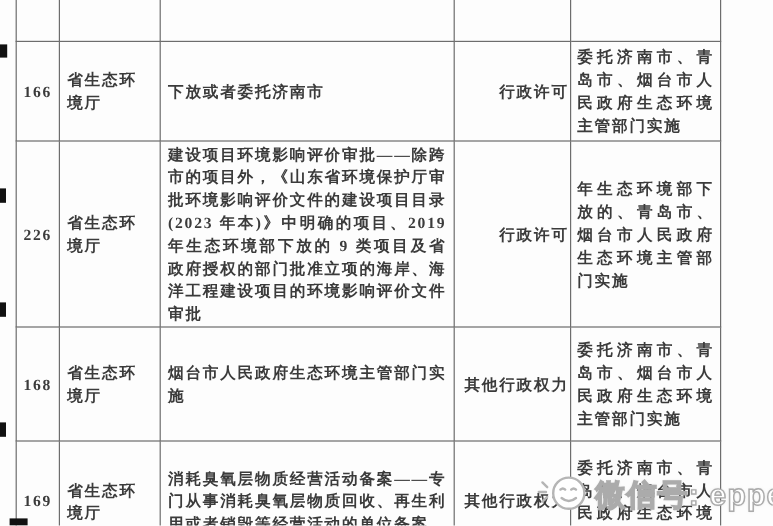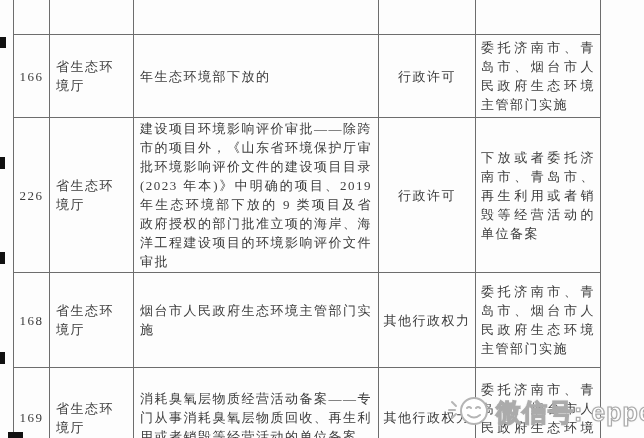--- a/index.html
+++ b/index.html
@@ -17,25 +17,26 @@
     width:587px;
     color:#3b3b3b;
   }
   table.doc td{
     border:1px solid #6d6d6d;
     vertical-align:middle;
     font-size:13px;
     letter-spacing:1.5px;
     line-height:19px;
     overflow:hidden;
+    font-weight:bold;
   }
   td.c-no{text-align:center;letter-spacing:0.5px;margin-left:28px;}
   td.c-dept{padding:17px 6px;line-height:20px;}
   td.c-item{padding:1px 6px;text-align:justify;text-justify:inter-character;}
-  td.c-type{text-align:center;letter-spacing:1px;}
+  td.c-type{text-align:right;letter-spacing:1px;}
   td.c-impl{padding:1px 5px;text-align:justify;text-justify:inter-character;letter-spacing:1px;line-height:18px;}
   tr.r-top td{border-top:none;}
   
   .artifact{position:absolute;background:#111;}
   
   .watermark{
     position:absolute;left:446px;top:392px;width:198px;height:40px;
     display:flex;align-items:center;
     pointer-events:none;
     z-index:5;
@@ -71,31 +72,31 @@
         <td class="c-no"></td>
         <td class="c-dept"></td>
         <td class="c-item"></td>
         <td class="c-type"></td>
         <td class="c-impl"></td>
       </tr>
 
       <tr style="height:83px">
         <td class="c-no">166</td>
         <td class="c-dept">省生态环境厅</td>
-        <td class="c-item">年生态环境部下放的</td>
+        <td class="c-item">下放或者委托济南市</td>
         <td class="c-type">行政许可</td>
         <td class="c-impl">委托济南市、青岛市、烟台市人民政府生态环境主管部门实施</td>
       </tr>
 
       <tr style="height:136px">
         <td class="c-no">226</td>
         <td class="c-dept">省生态环境厅</td>
         <td class="c-item">建设项目环境影响评价审批——除跨市的项目外，《山东省环境保护厅审批环境影响评价文件的建设项目目录(2023 年本)》中明确的项目、2019 年生态环境部下放的 9 类项目及省政府授权的部门批准立项的海岸、海洋工程建设项目的环境影响评价文件审批</td>
         <td class="c-type">行政许可</td>
-        <td class="c-impl">下放或者委托济南市、青岛市、再生利用或者销毁等经营活动的单位备案</td>
+        <td class="c-impl">年生态环境部下放的、青岛市、烟台市人民政府生态环境主管部门实施</td>
       </tr>
 
       <tr style="height:95px">
         <td class="c-no">168</td>
         <td class="c-dept">省生态环境厅</td>
         <td class="c-item">烟台市人民政府生态环境主管部门实施</td>
         <td class="c-type">其他行政权力</td>
         <td class="c-impl">委托济南市、青岛市、烟台市人民政府生态环境主管部门实施</td>
       </tr>
 

